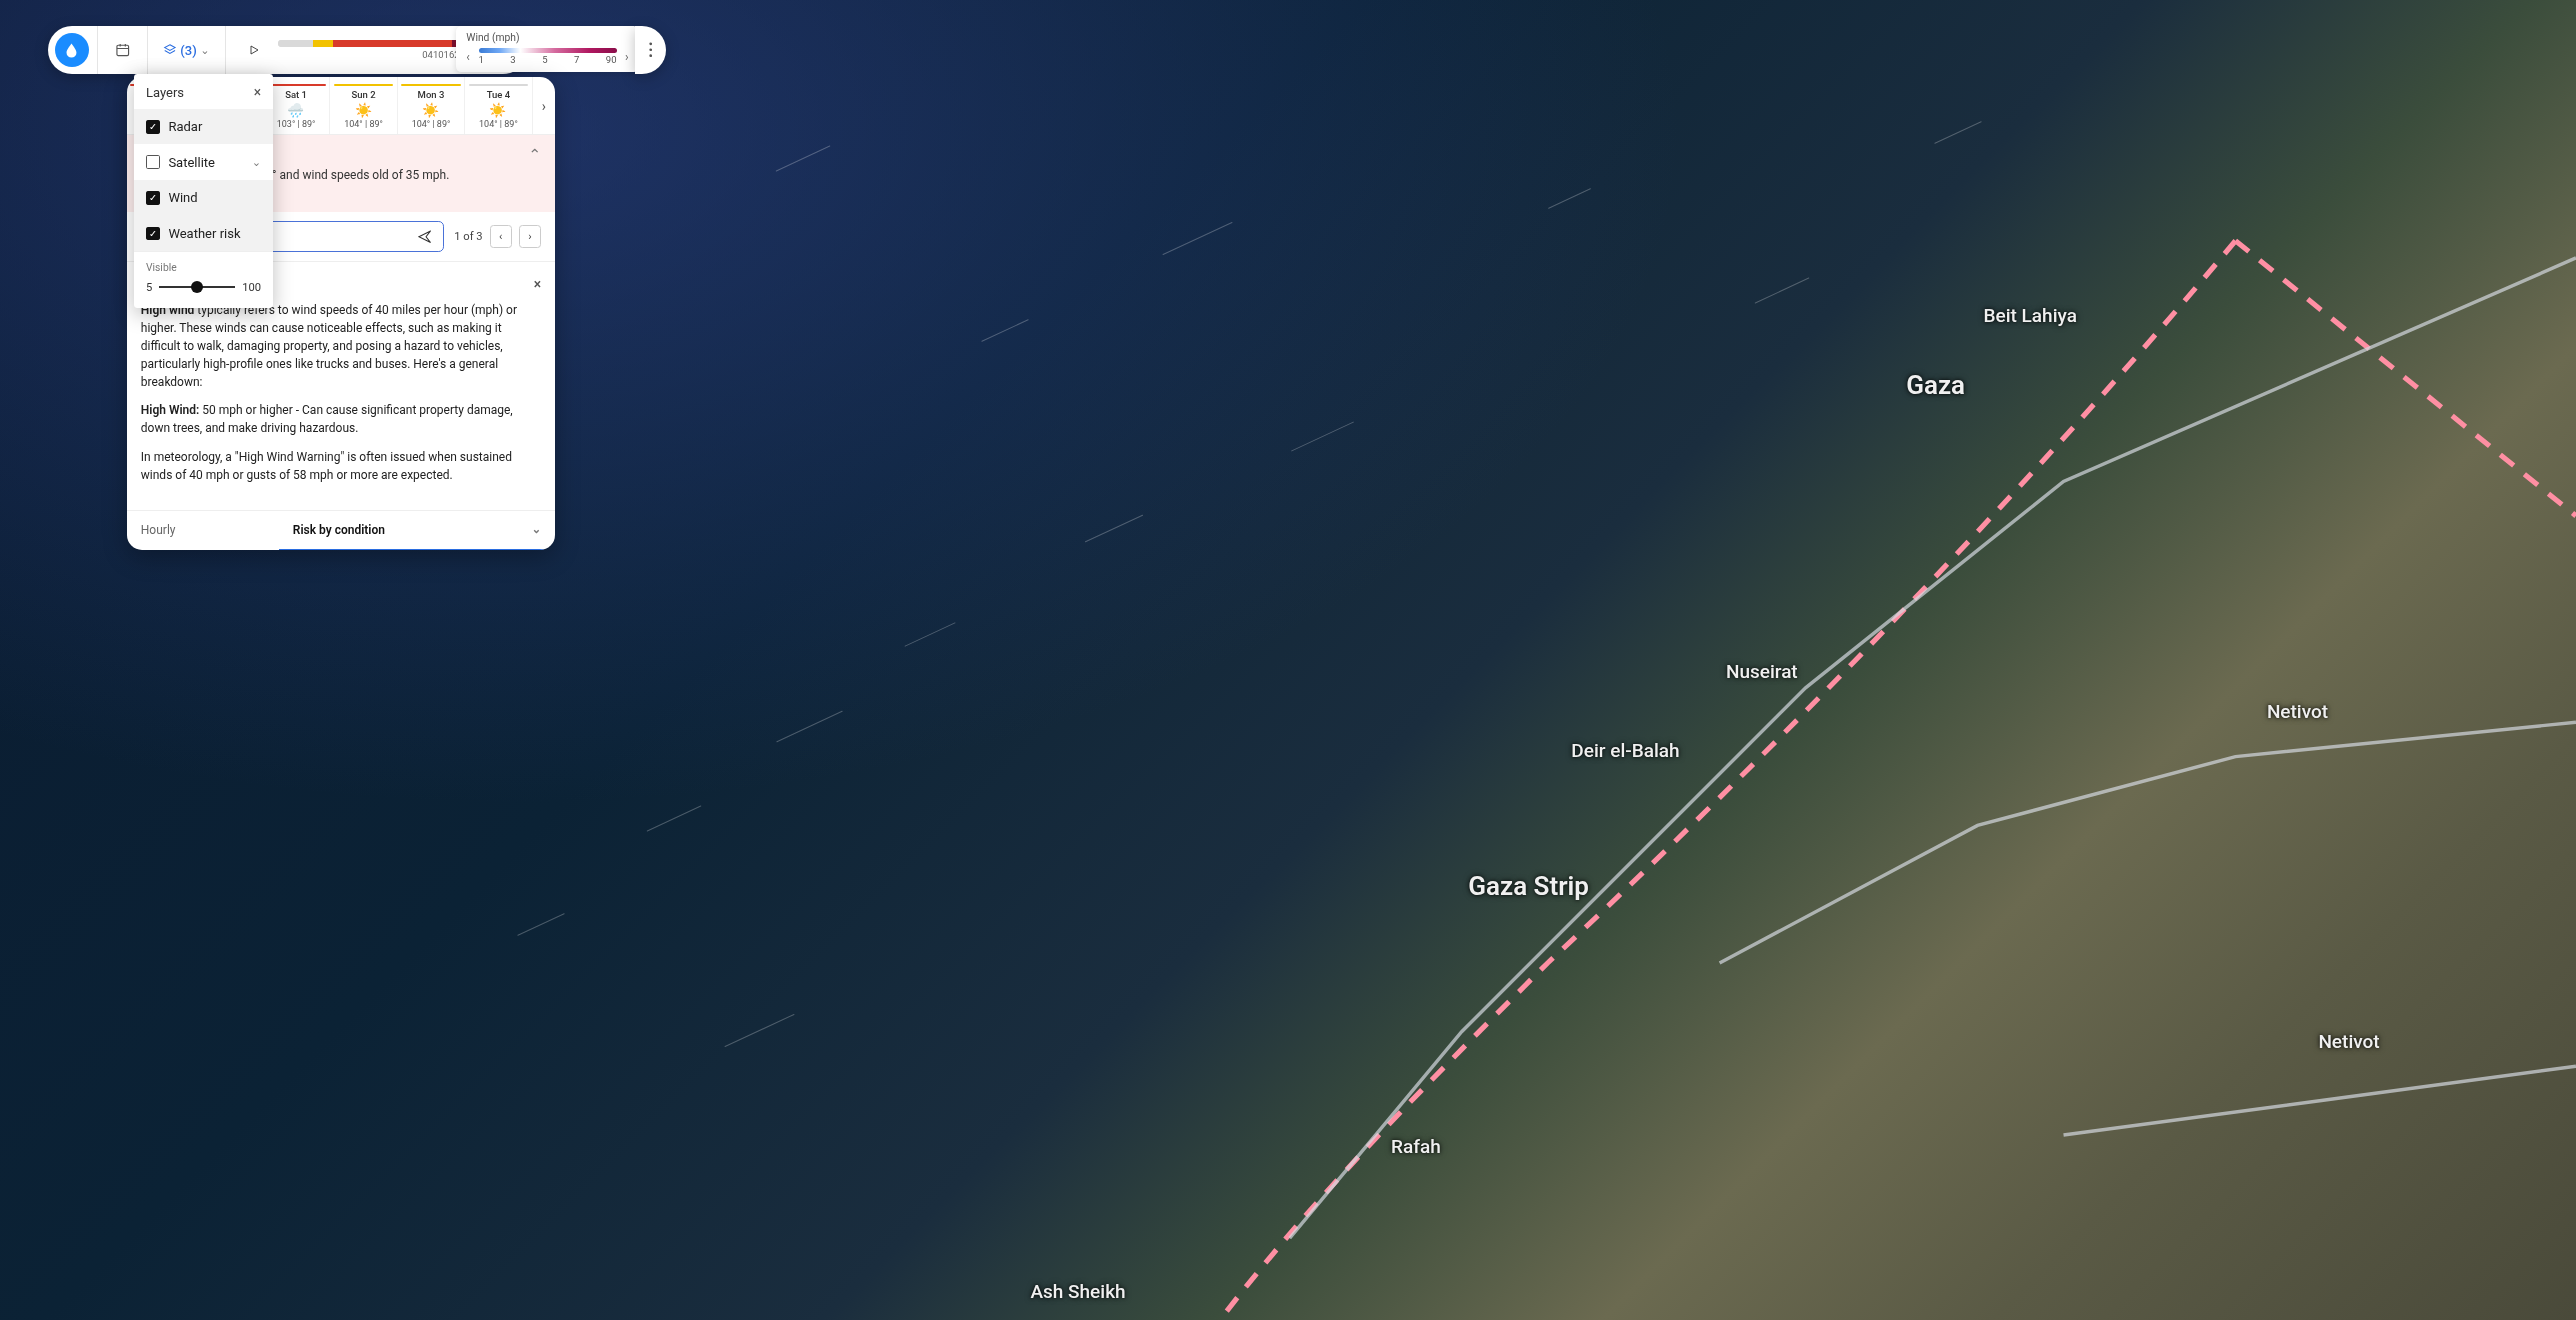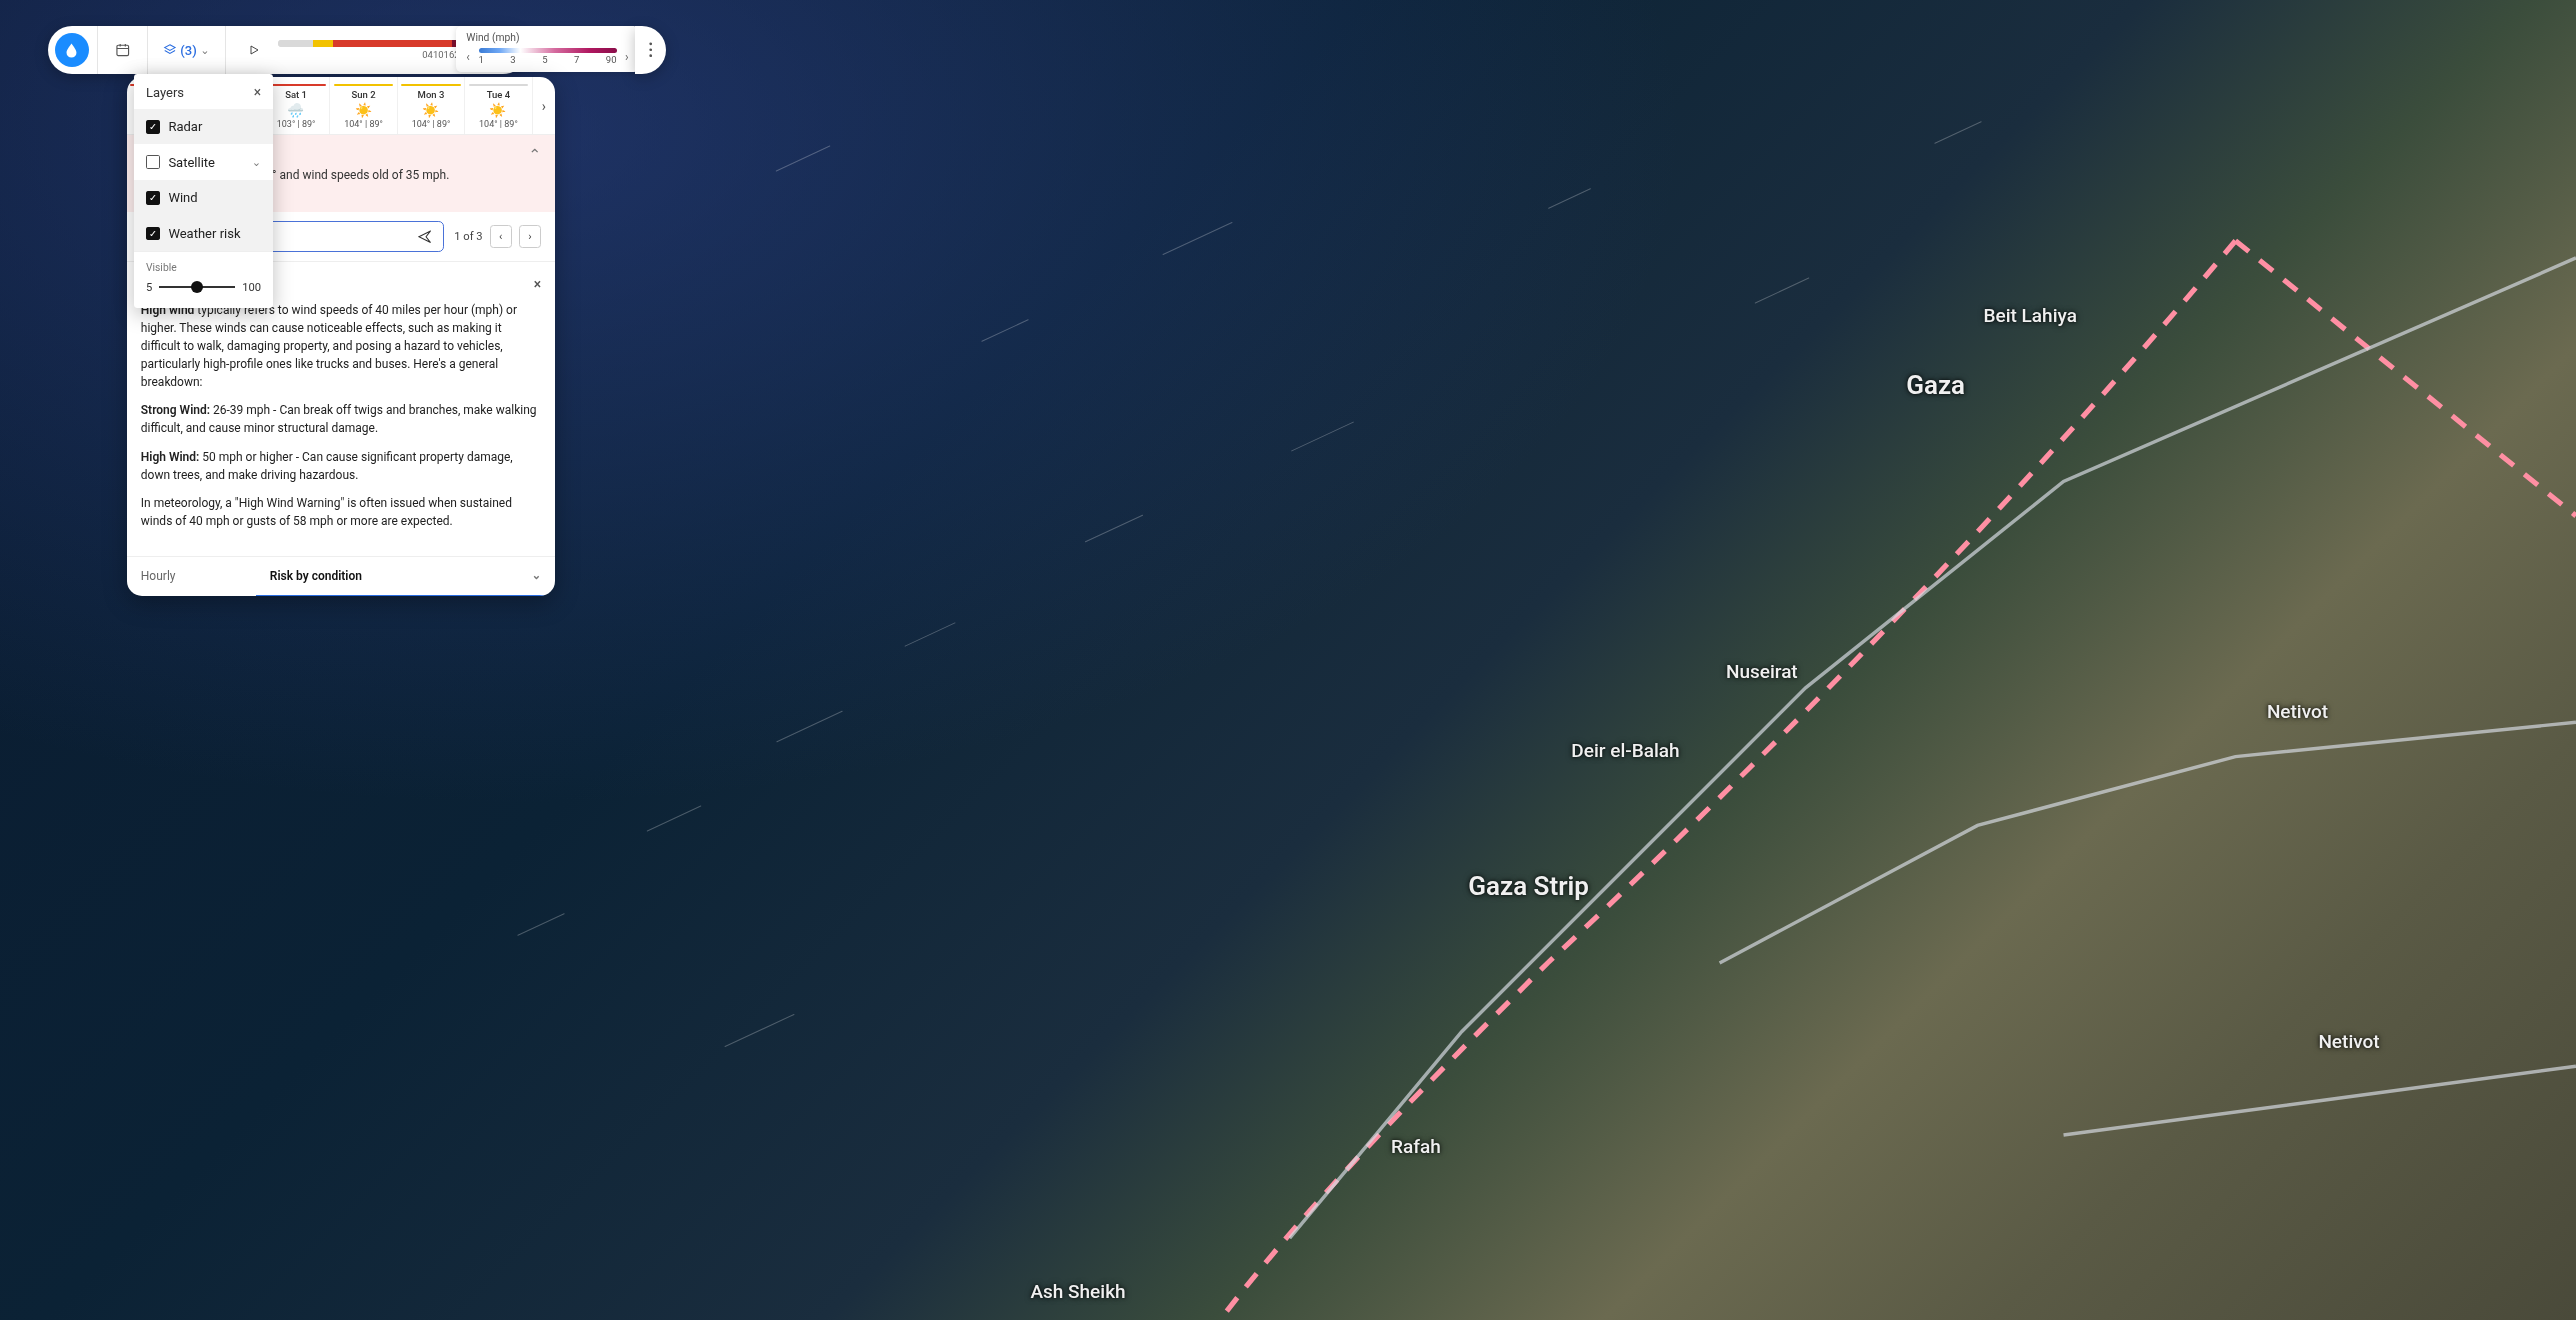--- a/index.html
+++ b/index.html
@@ -136,21 +136,21 @@
   }
   .ask-input input { flex:1; border:none; outline:none; font-size:12px; font-style:italic; color:#555;}
   .send { color:#333; cursor:pointer; display:flex; padding:3.4px;}
   .pager { display:flex; align-items:center; gap:6.9px; font-size:11.2px; color:#444;}
   .pg-btn { width:22.4px; height:22.4px; border:0.9px solid #ccc; border-radius:3.4px; display:flex; align-items:center; justify-content:center; cursor:pointer;}
   .article { padding:12px 13.8px 15.5px; font-size:12px; color:#222; line-height:1.5;}
   .article h3 { font-size:13px; font-weight:600; margin-bottom:6.9px; display:flex; justify-content:space-between; align-items:center;}
   .article p { margin-bottom:10.3px; }
   .article b { font-weight:600; }
   .tabs {
-    display:flex; border-top:0.9px solid #eee;
+    display:flex; border-top:0.9px solid #eee;gap:23px;
   }
   .tab { flex:1; padding:12px 13.8px; font-size:12px; color:#666; cursor:pointer; display:flex; align-items:center; justify-content:space-between;}
   .tab:first-child { flex:0 0 129px; }
   .tab.active { color:#111; font-weight:600; border-bottom:1.7px solid #2a6de0;}
   .close-x { cursor:pointer; color:#555; font-size:13.8px; }
 
   svg { display:block; }
 </style>
 </head>
 <body>
@@ -343,21 +343,20 @@
       <div class="pg-btn">›</div>
     </div>
   </div>
 
   <div class="article">
     <h3>
       <span>nd?</span>
       <span class="close-x">×</span>
     </h3>
     <p><b>High wind</b><span> typically refers to wind speeds of 40 miles per hour (mph) or higher. These winds can cause noticeable effects, such as making it difficult to walk, damaging property, and posing a hazard to vehicles, particularly high-profile ones like trucks and buses. Here's a general breakdown:</span></p>
-    <p><b>Strong Wind:</b><span> 26-39 mph - Can break off twigs and branches, make walking difficult, and cause minor structural damage.</span></p>
     <p><b>High Wind:</b><span> 50 mph or higher - Can cause significant property damage, down trees, and make driving hazardous.</span></p>
     <p>In meteorology, a "High Wind Warning" is often issued when sustained winds of 40 mph or gusts of 58 mph or more are expected.</p>
   </div>
 
   <div class="tabs">
     <div class="tab">
       <span>Hourly</span>
     </div>
     <div class="tab active">
       <span>Risk by condition</span>

